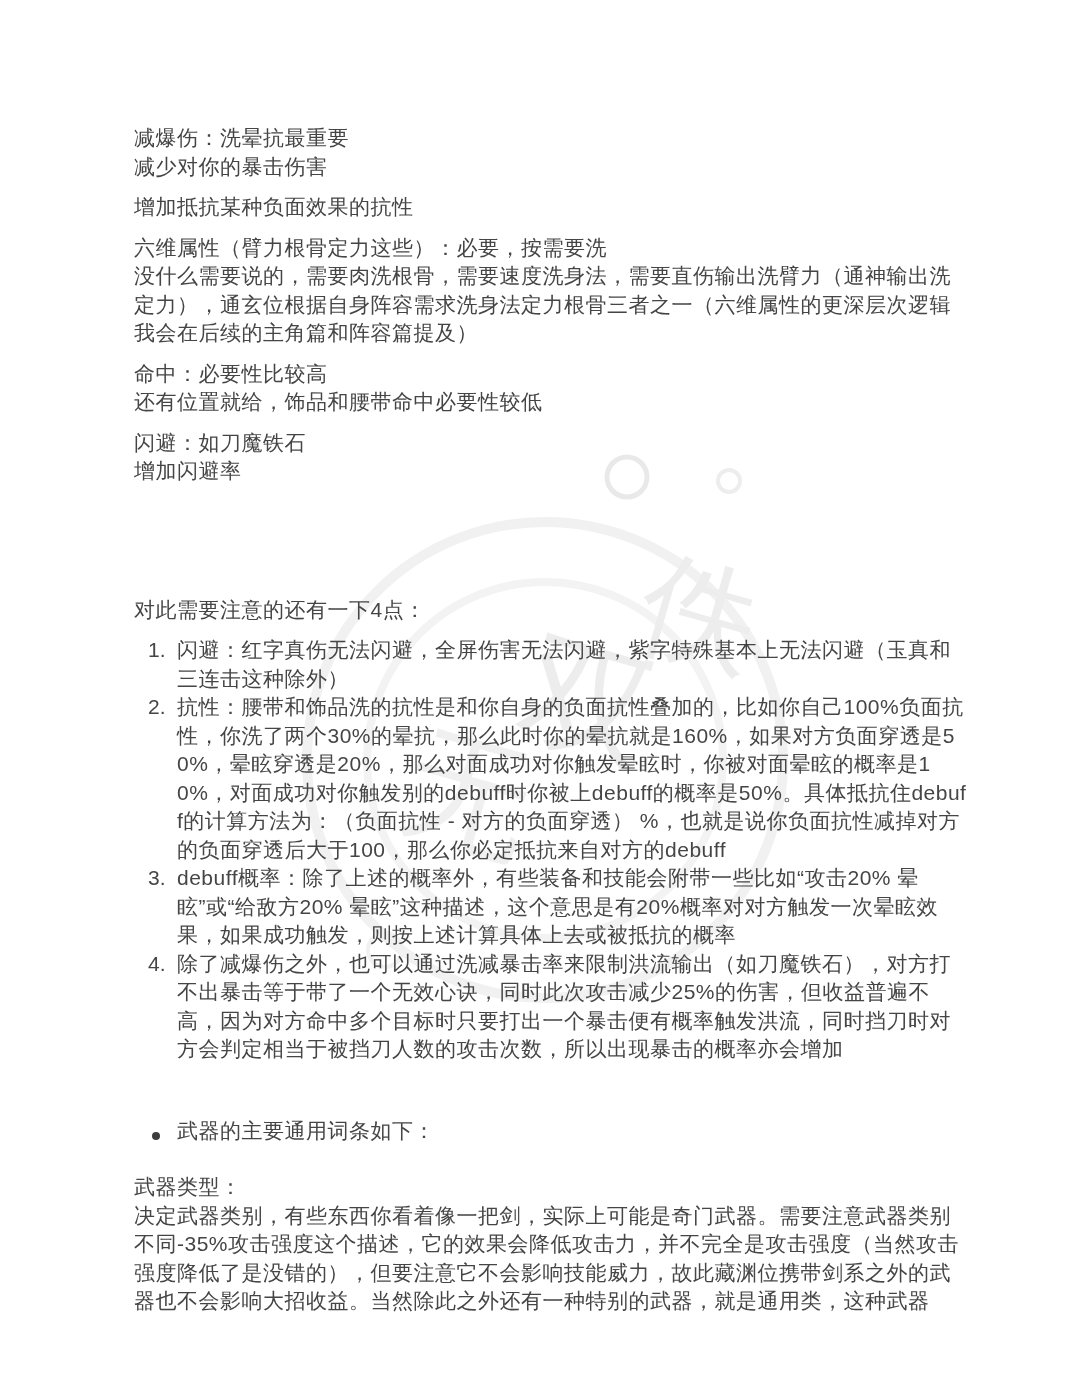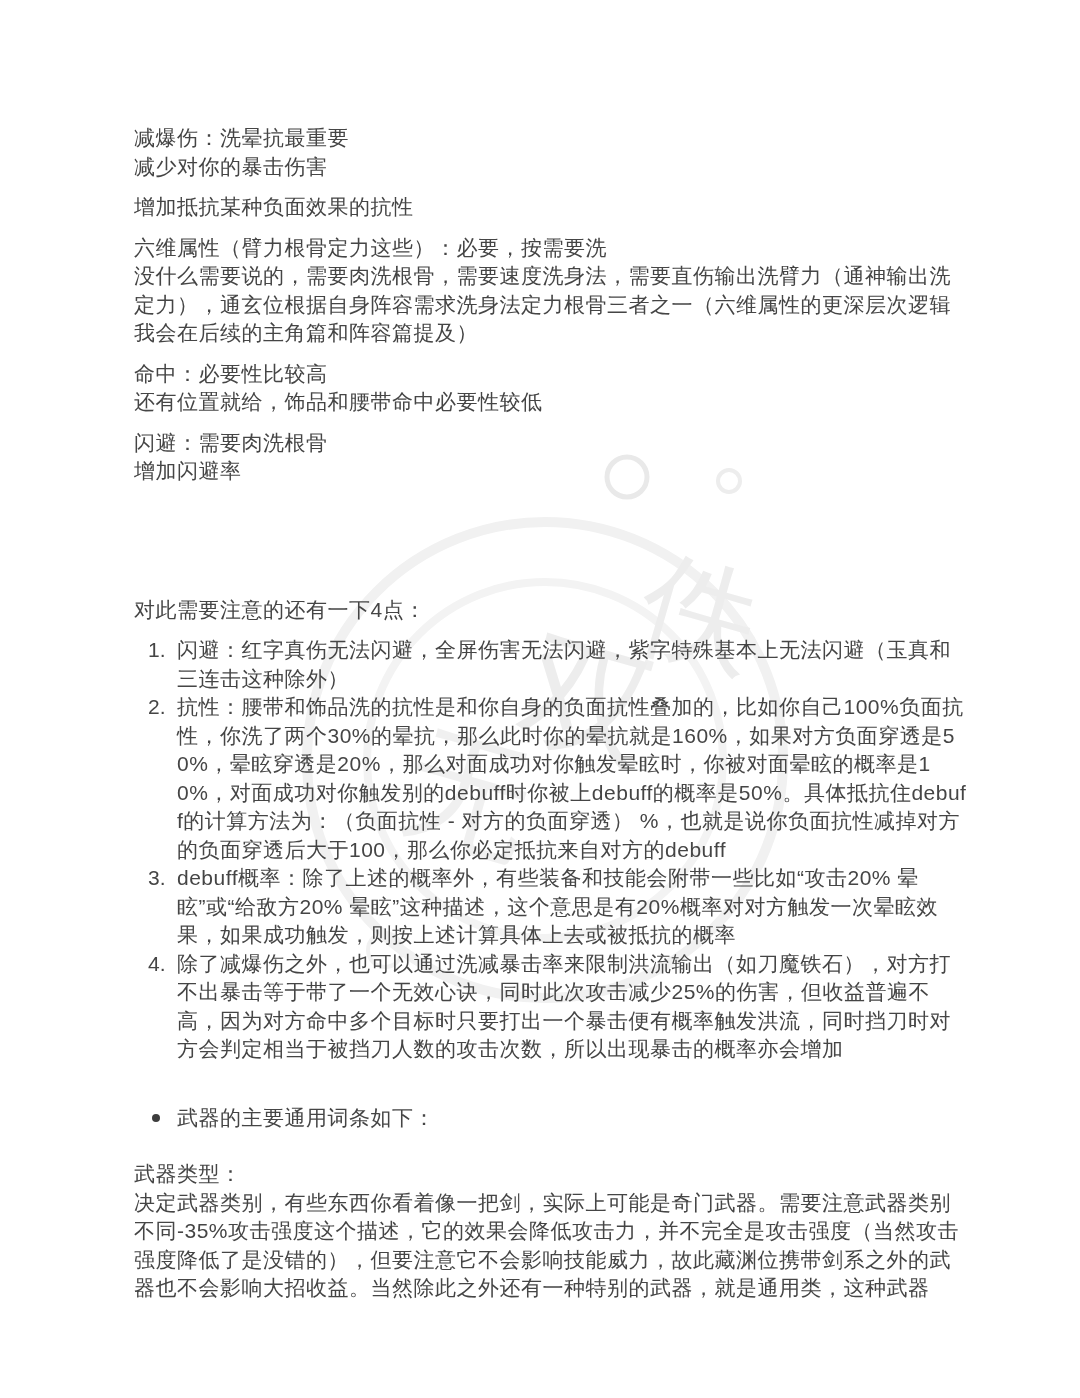--- a/index.html
+++ b/index.html
@@ -31,22 +31,22 @@
   .num-marker{
     flex:0 0 29px;margin-left:14px;
     font-size:21px;line-height:28.5px;
   }
   .num-text{
     flex:1;
     font-size:21px;line-height:28.5px;
     letter-spacing:0.5px;word-break:break-all;
   }
   .bullet-row{
-    display:flex;align-items:flex-start;
-    margin-top:40px;
+    display:flex;align-items:center;
+    margin-top:53px;
   }
   .bullet-dot{
     flex:0 0 8px;width:8px;height:8px;border-radius:50%;
     background:#3d3d3d;
     margin-left:18px;margin-right:17px;margin-top:10px;
   }
   .bullet-label{font-size:21px;line-height:28.5px;letter-spacing:0.5px;}
   .weapon-para{margin-top:28px;}
 </style>
 </head>
@@ -81,21 +81,21 @@
       <div class="line">六维属性（臂力根骨定力这些）：必要，按需要洗</div>
       <div class="line">没什么需要说的，需要肉洗根骨，需要速度洗身法，需要直伤输出洗臂力（通神输出洗定力），通玄位根据自身阵容需求洗身法定力根骨三者之一（六维属性的更深层次逻辑我会在后续的主角篇和阵容篇提及）</div>
     </section>
 
     <section class="para">
       <div class="line">命中：必要性比较高</div>
       <div class="line">还有位置就给，饰品和腰带命中必要性较低</div>
     </section>
 
     <section class="para">
-      <div class="line">闪避：需要肉洗根骨</div>
+      <div class="line">闪避：如刀魔铁石</div>
       <div class="line">增加闪避率</div>
     </section>
 
     <div class="para notes-heading">
       <div class="line">对此需要注意的还有一下4点：</div>
     </div>
 
     <ol class="num-list">
       <li class="num-item">
         <span class="num-marker">1.</span>

